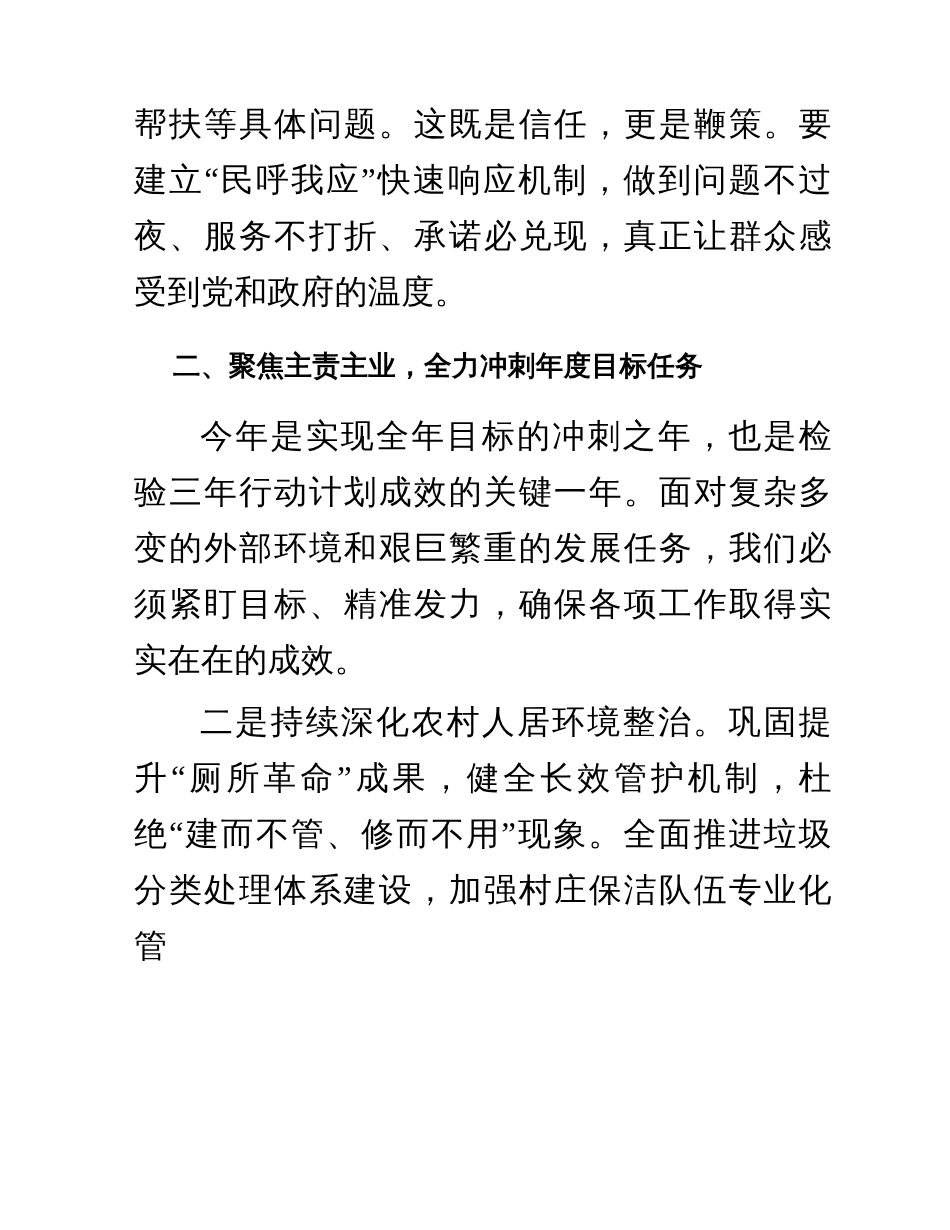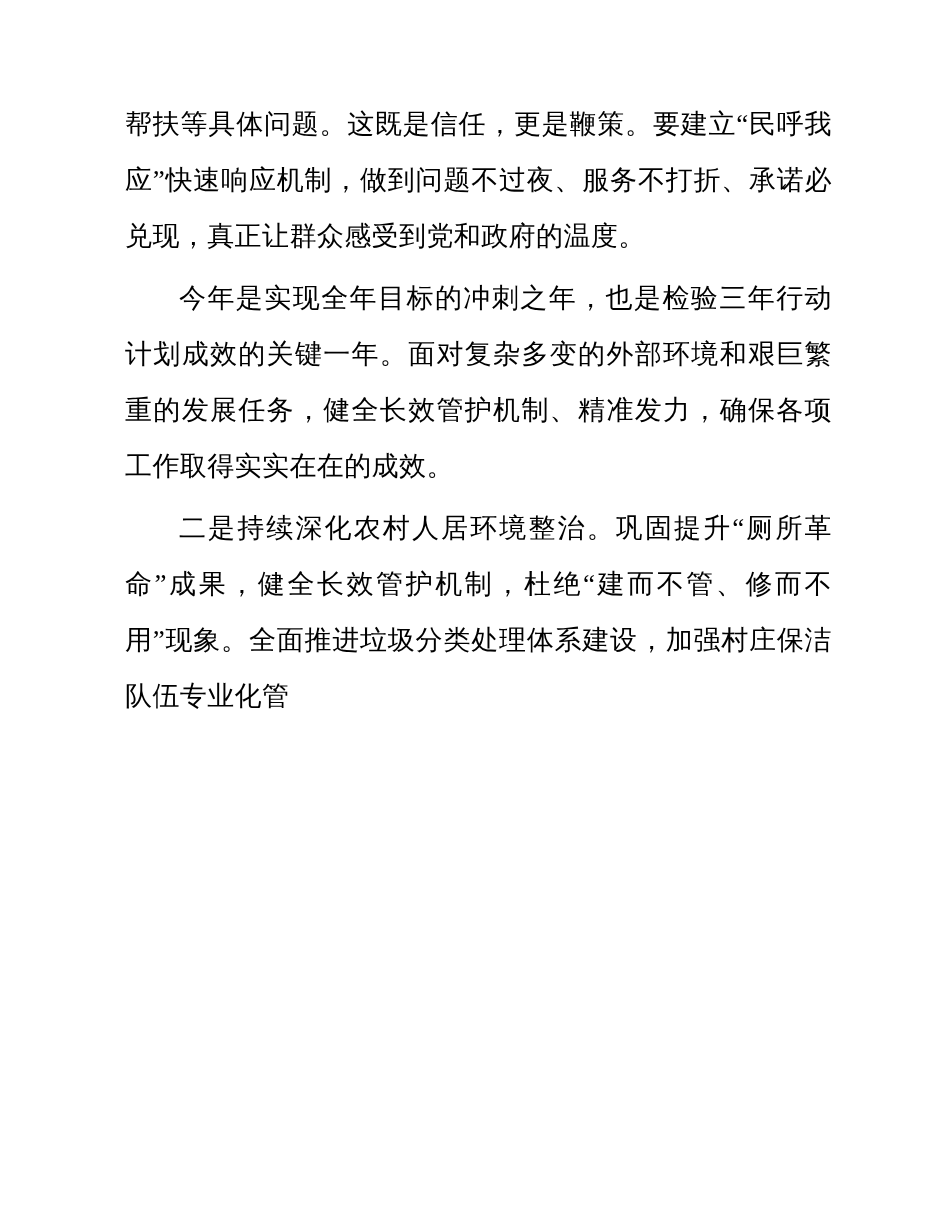--- a/index.html
+++ b/index.html
@@ -18,22 +18,22 @@
     box-sizing: border-box;
     width: 950px;
     height: 1230px;
     padding: 96px 118px 60px 118px;
     background: #ffffff;
   }
   .doc-body {
     width: 100%;
   }
   p.para {
-    margin: 0 0 6px 7px;
-    font-size: 27px;
+    margin: 0 0 6px 16px;
+    font-size: 33px;
     line-height: 56px;
     text-align: justify;
     text-justify: inter-ideograph;
     letter-spacing: 0.4px;
     text-indent: 2em;
   }
   p.para.cont {
     text-indent: 0;
   }
   h2.heading {
@@ -46,20 +46,21 @@
   }
 </style>
 </head>
 <body>
 
 <div class="page">
   <div class="doc-body">
 
     <p class="para cont">帮扶等具体问题。这既是信任，更是鞭策。要建立“民呼我应”快速响应机制，做到问题不过夜、服务不打折、承诺必兑现，真正让群众感受到党和政府的温度。</p>
 
+    <h2 class="heading">二、聚焦主责主业，全力冲刺年度目标任务</h2>
 
-    <p class="para">今年是实现全年目标的冲刺之年，也是检验三年行动计划成效的关键一年。面对复杂多变的外部环境和艰巨繁重的发展任务，健全长效管护机制、精准发力，确保各项工作取得实实在在的成效。</p>
+    <p class="para">今年是实现全年目标的冲刺之年，也是检验三年行动计划成效的关键一年。面对复杂多变的外部环境和艰巨繁重的发展任务，我们必须紧盯目标、精准发力，确保各项工作取得实实在在的成效。</p>
 
 
     <p class="para">二是持续深化农村人居环境整治。巩固提升“厕所革命”成果，健全长效管护机制，杜绝“建而不管、修而不用”现象。全面推进垃圾分类处理体系建设，加强村庄保洁队伍专业化管</p>
 
   </div>
 </div>
 
 </body></html>

